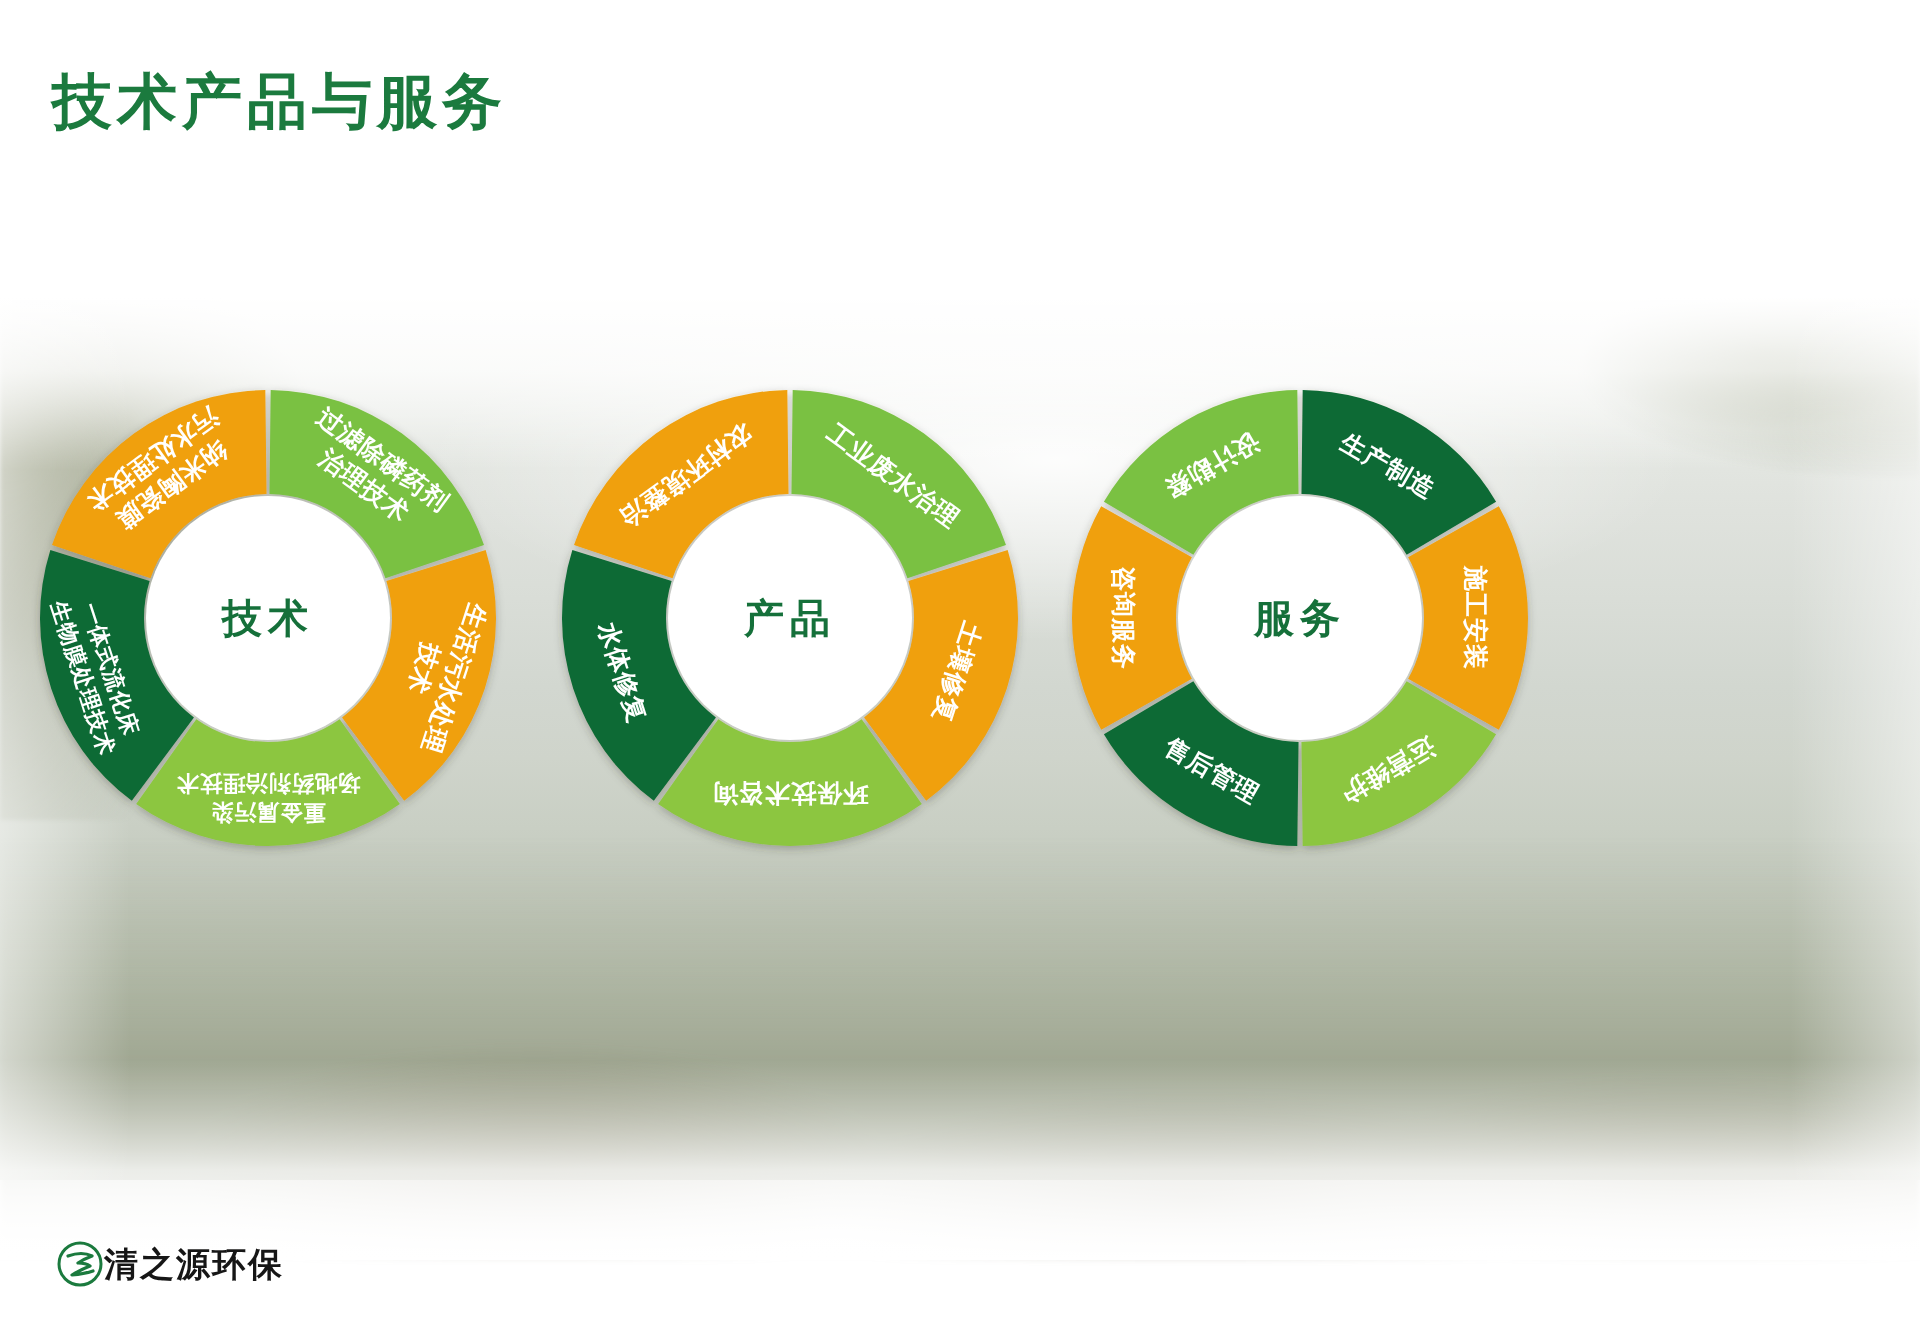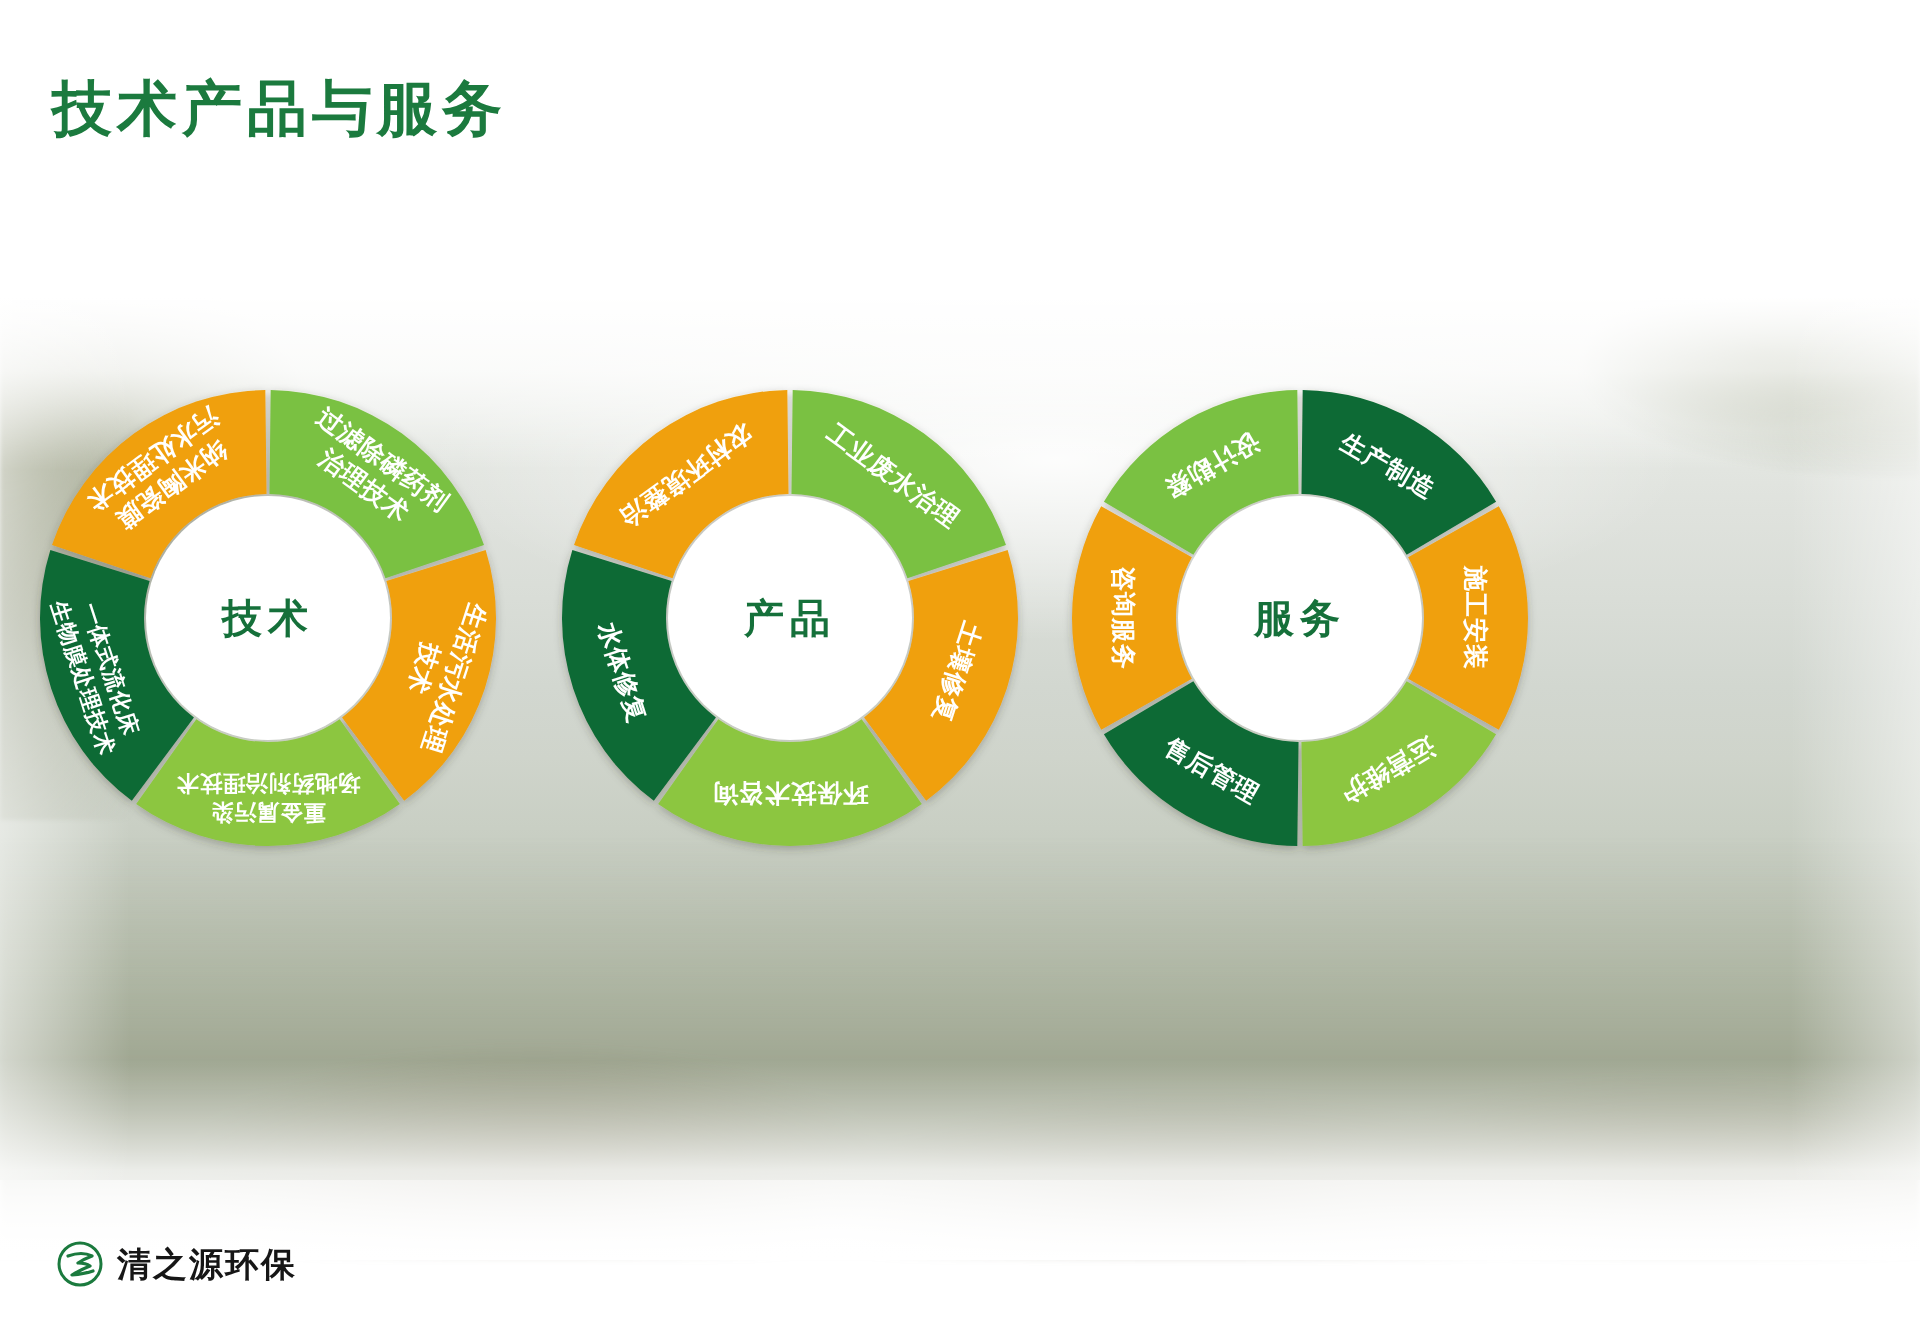--- a/index.html
+++ b/index.html
@@ -73,41 +73,41 @@
     position:absolute;right:0;top:300px;width:130px;height:880px;
     background:linear-gradient(to left,rgba(255,255,255,.5),rgba(255,255,255,0));
     z-index:3;
   }
 
   
   #page-title{
     position:absolute;left:52px;top:72px;
     font-size:60px;font-weight:bold;color:#1b7a3e;
     letter-spacing:5px;line-height:1;
-    z-index:10;white-space:nowrap;margin-top:7px;
+    z-index:10;white-space:nowrap;
   }
 
   
   .wheel{position:absolute;z-index:8;}
   .wheel svg{display:block;overflow:visible;}
   .hub-label{
     position:absolute;left:0;top:0;width:100%;height:100%;
     display:flex;align-items:center;justify-content:center;
     font-size:40px;font-weight:bold;color:#15703a;letter-spacing:6px;
     pointer-events:none;
   }
   .seg-text{
     font-family:"Liberation Sans","DejaVu Sans",sans-serif;
     font-weight:bold;fill:#ffffff;
   }
 
   
   #footer-logo{
     position:absolute;left:56px;top:1240px;
-    display:flex;align-items:center;gap:13px;z-index:10;
+    display:flex;align-items:center;z-index:10;
   }
   #footer-logo .mark{width:48px;height:48px;flex:0 0 48px;}
   #footer-logo .brand{
     font-size:34px;font-weight:bold;color:#161616;letter-spacing:2px;
     line-height:1;white-space:nowrap;
   }
 </style>
 </head>
 <body>
 

